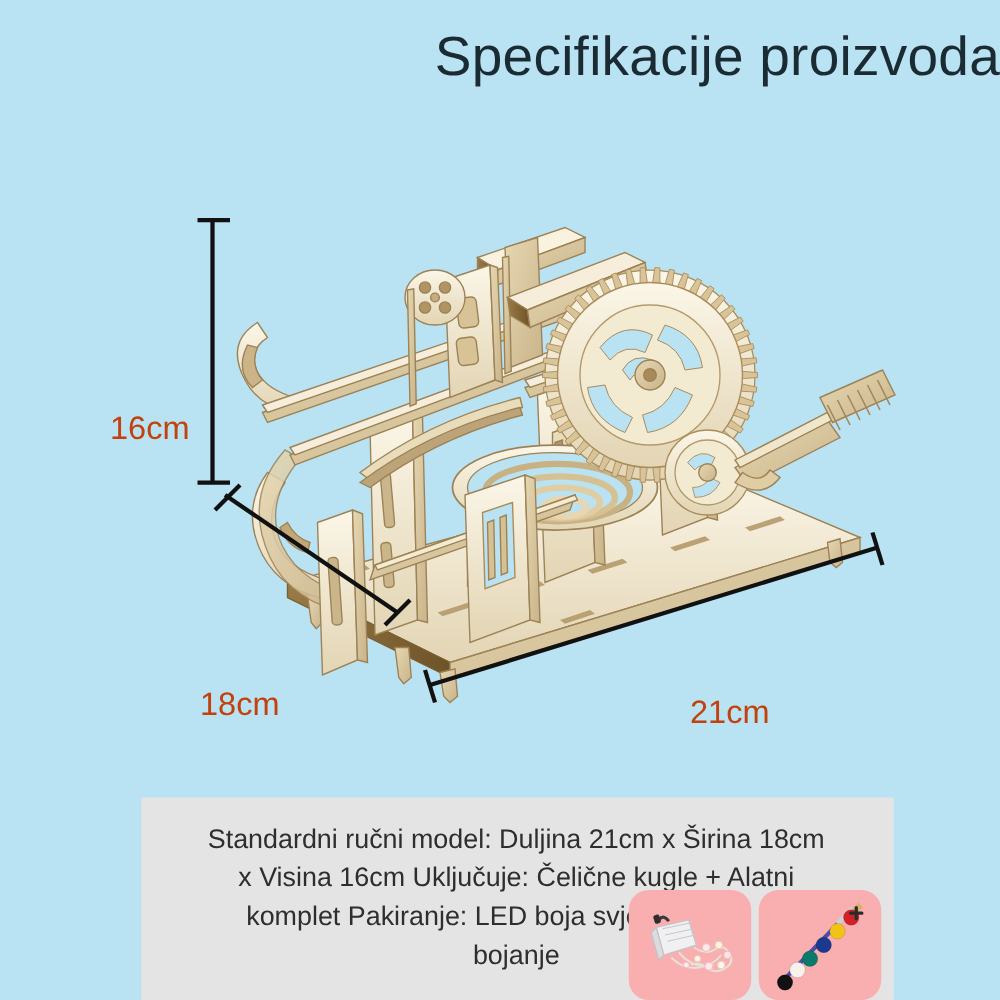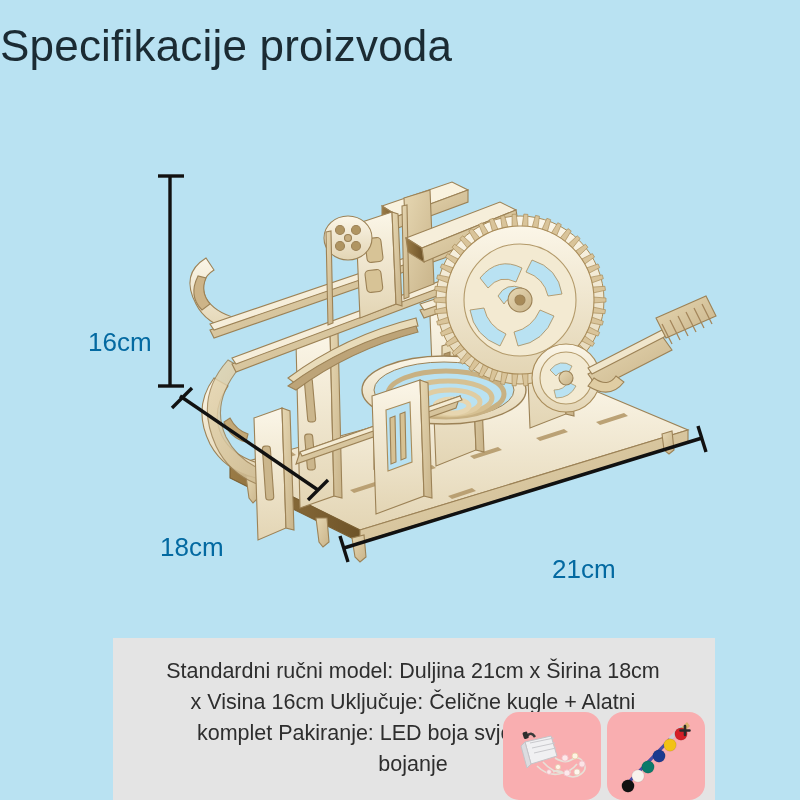--- a/index.html
+++ b/index.html
@@ -24,21 +24,21 @@
     background: #b9e2f2;
     overflow: hidden;
   }
 
   
   .page-title {
     position: absolute;
     left: 0;
     top: 20px;
     width: 800px;
-    text-align: left;
+    text-align: right;
     font-size: 44px;
     line-height: 52px;
     letter-spacing: 0.2px;
     color: #1b2b33;
     font-weight: 400;
     white-space: nowrap;
   }
 
   
   .photo-stage {
@@ -54,32 +54,32 @@
     left: 0;
     top: 0;
     width: 800px;
     height: 500px;
     display: block;
   }
 
   
   .dim-label {
     position: absolute;
-    color: #0369a1;
+    color: #c2410c;
     font-size: 26px;
     line-height: 30px;
     white-space: nowrap;
   }
   .dim-h {  
     left: 88px;
     top: 249px;
   }
   .dim-w {  
     left: 160px;
-    top: 454px;
+    top: 470px;
   }
   .dim-d {  
     left: 552px;
     top: 476px;
   }
 
   .dims-svg {
     position: absolute;
     left: 0;
     top: 0;

